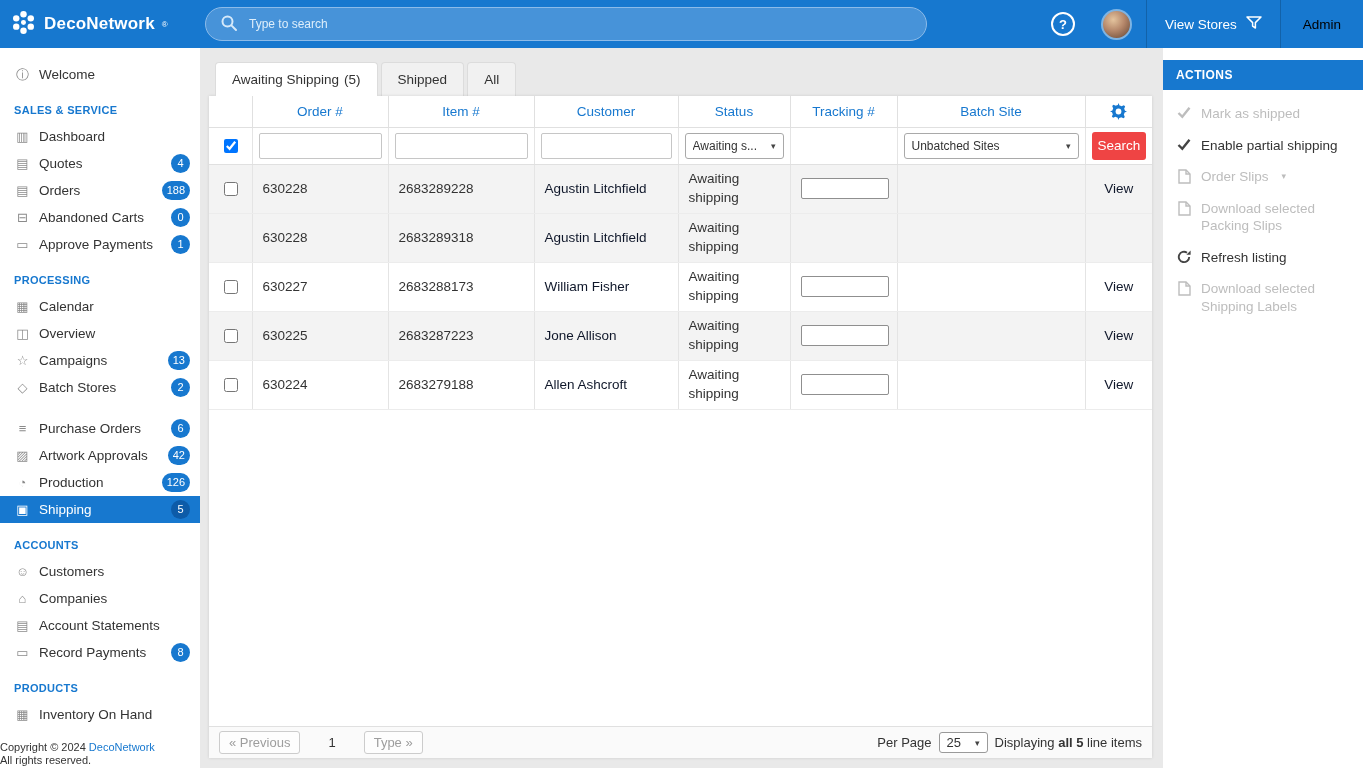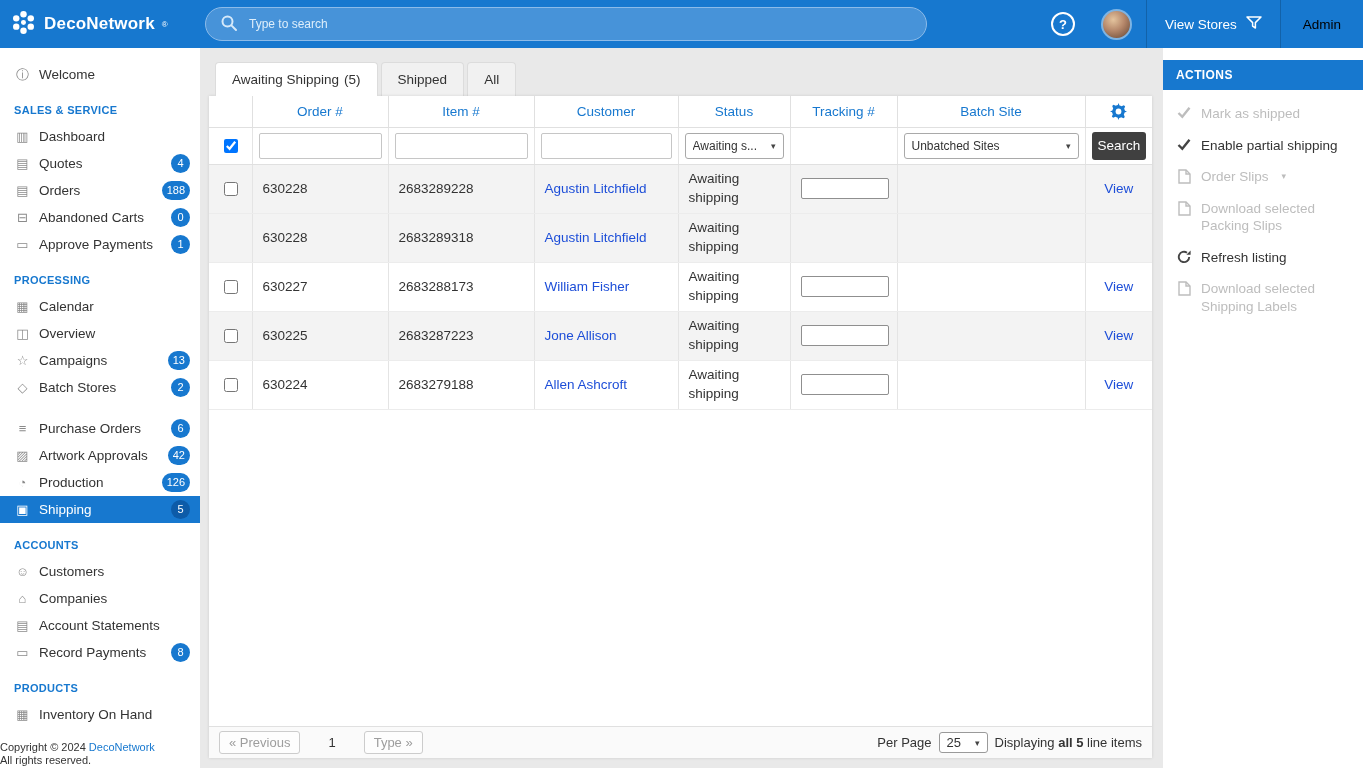--- a/index.html
+++ b/index.html
@@ -56,22 +56,22 @@
   .grid td { border-right:1px solid #e4e4e4; padding:0 10px; overflow:hidden; }
   .grid td:last-child { border-right:none; }
   .filterrow td { height:37px; border-bottom:1px solid #e0e0e0; background:#fff; padding:0 6px; }
   .datarow td { height:49px; border-bottom:1px solid #ececec; }
   tr.shade td { background:#f3f3f3; }
   .col-check, .cell-tracking, .cell-view { text-align:center; }
   .filter-input { width:100%; height:26px; border:1px solid #c6c6c6; border-radius:2px; padding:0 6px; font-family:inherit; font-size:13px; background:#fff; }
   .fselect { display:flex; align-items:center; justify-content:space-between; width:100%; height:26px; border:1px solid #a9a9a9; border-radius:3px; background:#fff; padding:0 7px; cursor:pointer; }
   .fsel-text { white-space:nowrap; overflow:hidden; font-size:12px; }
   .caret { font-size:9px; color:#444; margin-left:6px; }
-  .search-btn { width:100%; height:28px; background:#404040; color:#fff; border:none; border-radius:3px; font-size:13.5px; font-family:inherit; cursor:pointer; }
-  .link { color:#1d4ed8; cursor:pointer; }
+  .search-btn { width:100%; height:28px; background:#ef4444; color:#fff; border:none; border-radius:3px; font-size:13.5px; font-family:inherit; cursor:pointer; }
+  .link { color:#0f172a; cursor:pointer; }
   .cell-status { line-height:1.35; }
   .tracking-input { width:88px; height:21px; border:1px solid #8f8f8f; border-radius:2px; font-family:inherit; }
   .gear-wrap { display:inline-flex; vertical-align:middle; }
   .grid input[type=checkbox] { width:14px; height:14px; }
 
   .panel-spacer { flex:1; }
   .pagefoot { height:32px; flex:none; border-top:1px solid #e0e0e0; background:#fafafa; display:flex; align-items:center; gap:24px; padding:0 10px; font-size:13px; }
   .pbtn { border:1px solid #ccc; background:#fdfdfd; color:#9d9d9d; border-radius:3px; padding:3px 9px; font-size:13px; font-family:inherit; cursor:pointer; }
   .page-cur { padding:0 4px; }
   .foot-right { margin-left:auto; display:flex; align-items:center; gap:7px; }

